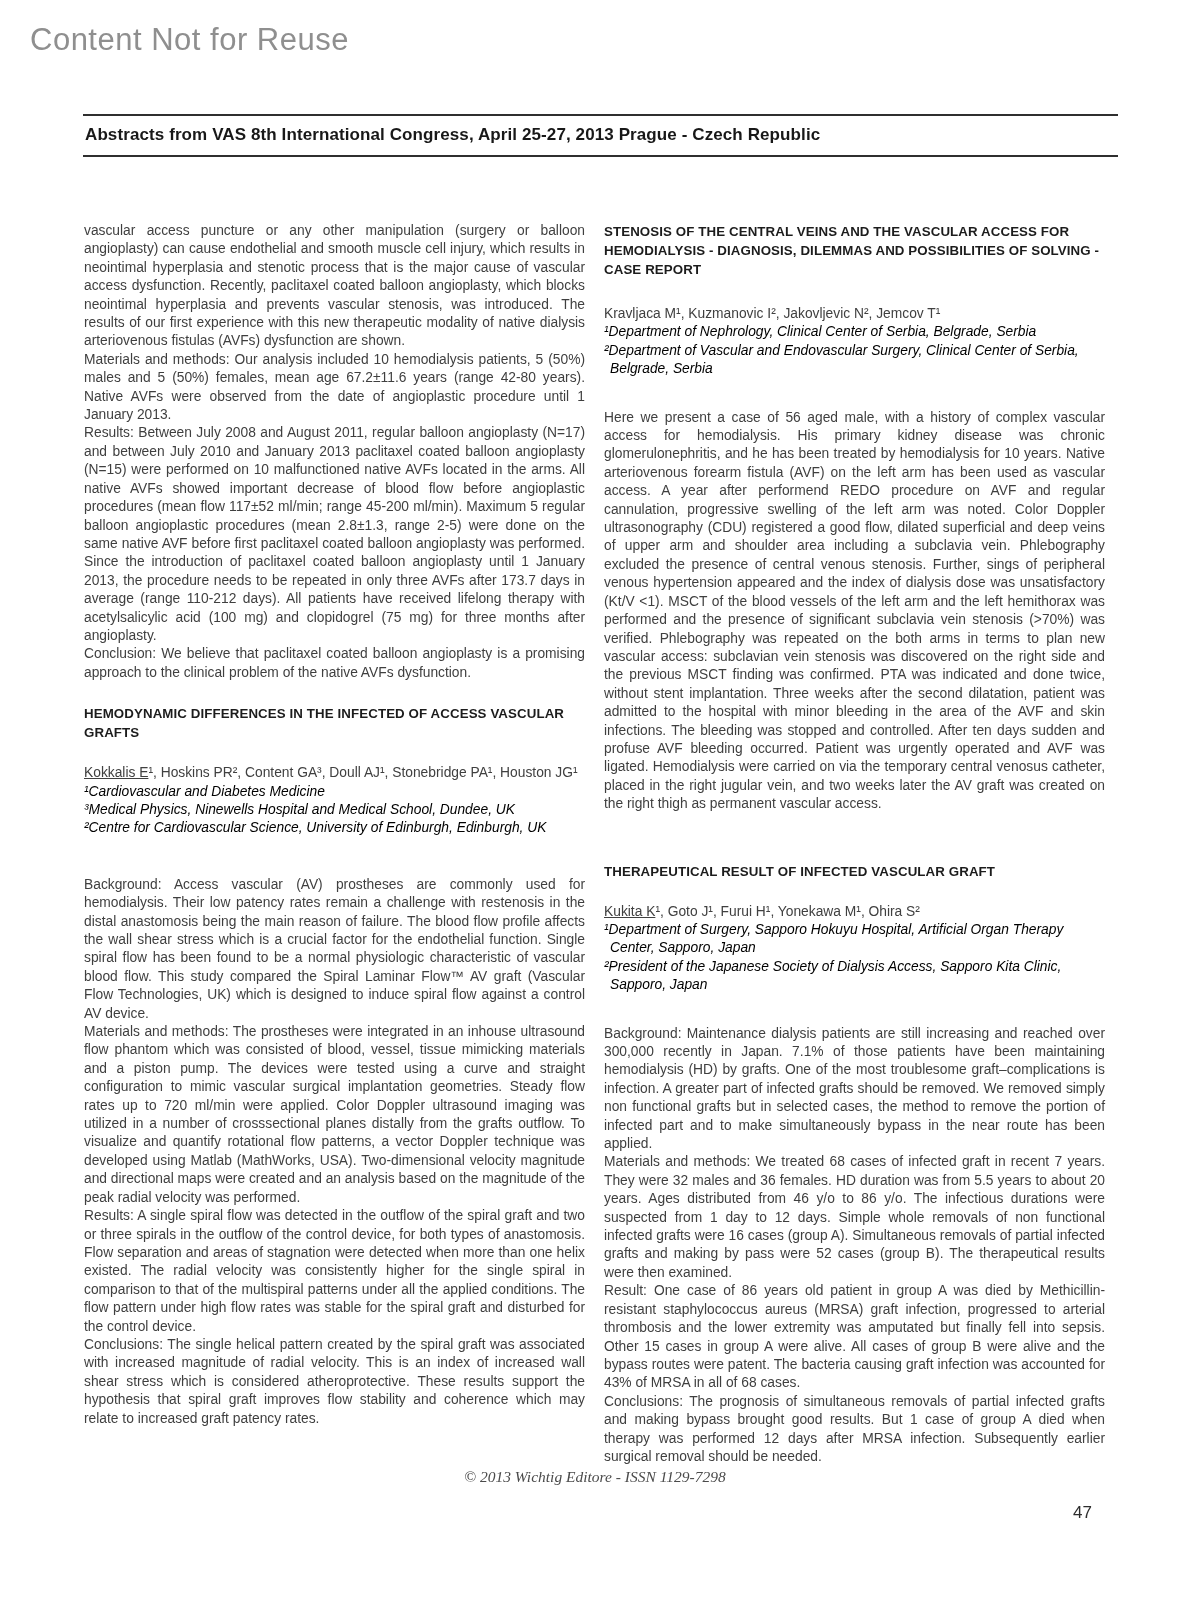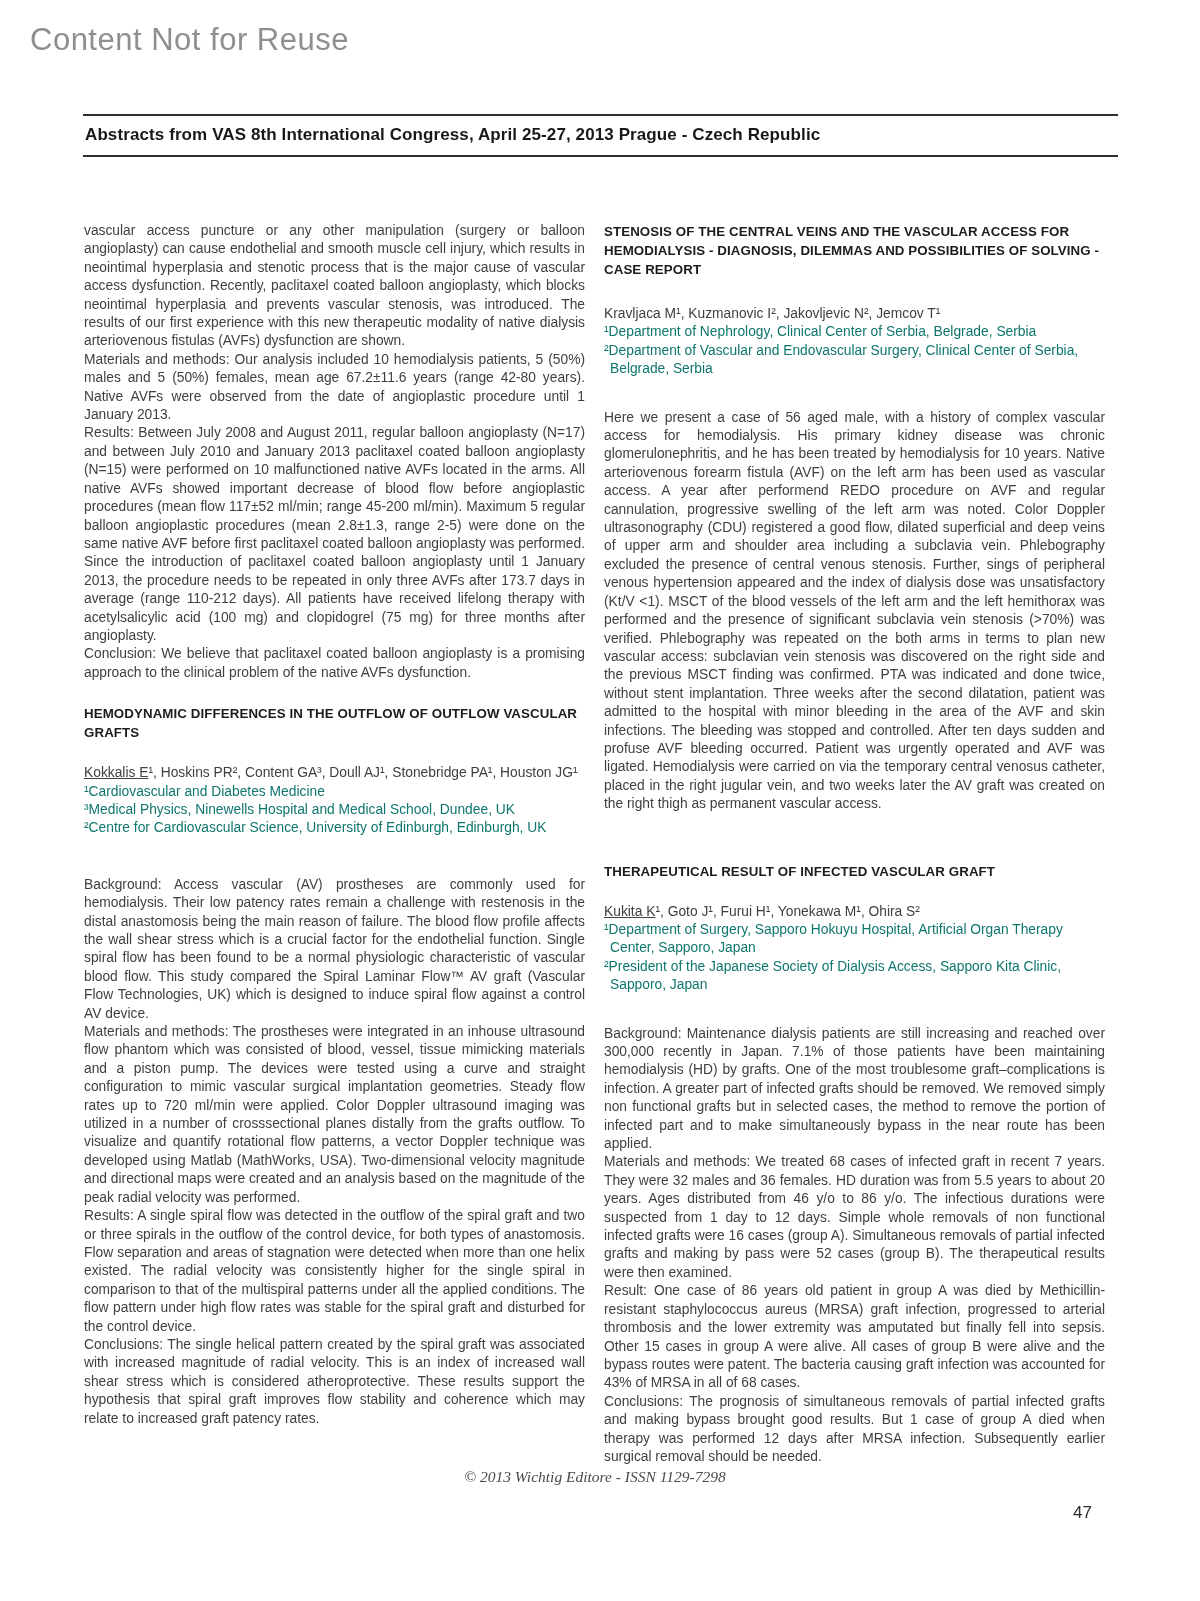--- a/index.html
+++ b/index.html
@@ -56,22 +56,23 @@
     margin: 0;
     letter-spacing: 0.1px;
   }
   .authors {
     margin: 22px 0 0 0;
     text-align: left;
     color: #404040;
   }
   .first-author { text-decoration: underline; }
   .affil {
+    font-style: italic;
     text-align: left;
-    color: #0f766e;
+    color: #000000;
     padding-left: 6px;
     text-indent: -6px;
   }
   .mt22 { margin-top: 22px; }
   .mt26 { margin-top: 26px; }
   .mt30 { margin-top: 30px; }
   .mt38 { margin-top: 38px; }
   .mt42 { margin-top: 48px; }
   .footer-copyright {
     position: absolute;
@@ -102,21 +103,21 @@
   <div class="header-block">
     <div class="header-title">Abstracts from VAS 8th International Congress, April 25-27, 2013 Prague - Czech Republic</div>
   </div>
 
   <div class="col col-left">
     <p class="para">vascular access puncture or any other manipulation (surgery or balloon angioplasty) can cause endothelial and smooth muscle cell injury, which results in neointimal hyperplasia and stenotic process that is the major cause of vascular access dysfunction. Recently, paclitaxel coated balloon angioplasty, which blocks neointimal hyperplasia and prevents vascular stenosis, was introduced. The results of our first experience with this new therapeutic modality of native dialysis arteriovenous fistulas (AVFs) dysfunction are shown.</p>
     <p class="para">Materials and methods: Our analysis included 10 hemodialysis patients, 5 (50%) males and 5 (50%) females, mean age 67.2±11.6 years (range 42-80 years). Native AVFs were observed from the date of angioplastic procedure until 1 January 2013.</p>
     <p class="para">Results: Between July 2008 and August 2011, regular balloon angioplasty (N=17) and between July 2010 and January 2013 paclitaxel coated balloon angioplasty (N=15) were performed on 10 malfunctioned native AVFs located in the arms. All native AVFs showed important decrease of blood flow before angioplastic procedures (mean flow 117±52 ml/min; range 45-200 ml/min). Maximum 5 regular balloon angioplastic procedures (mean 2.8±1.3, range 2-5) were done on the same native AVF before first paclitaxel coated balloon angioplasty was performed. Since the introduction of paclitaxel coated balloon angioplasty until 1 January 2013, the procedure needs to be repeated in only three AVFs after 173.7 days in average (range 110-212 days). All patients have received lifelong therapy with acetylsalicylic acid (100 mg) and clopidogrel (75 mg) for three months after angioplasty.</p>
     <p class="para">Conclusion: We believe that paclitaxel coated balloon angioplasty is a promising approach to the clinical problem of the native AVFs dysfunction.</p>
 
-    <h2 class="abstract-title mt22">HEMODYNAMIC DIFFERENCES IN THE OUTFLOW OF OUTFLOW VASCULAR GRAFTS</h2>
+    <h2 class="abstract-title mt22">HEMODYNAMIC DIFFERENCES IN THE INFECTED OF ACCESS VASCULAR GRAFTS</h2>
 
     <p class="authors"><span class="first-author">Kokkalis E</span><span>¹, Hoskins PR², Content GA³, Doull AJ¹, Stonebridge PA¹, Houston JG¹</span></p>
     <div class="affil">¹Cardiovascular and Diabetes Medicine</div>
     <div class="affil">³Medical Physics, Ninewells Hospital and Medical School, Dundee, UK</div>
     <div class="affil">²Centre for Cardiovascular Science, University of Edinburgh, Edinburgh, UK</div>
 
     <p class="para mt38">Background: Access vascular (AV) prostheses are commonly used for hemodialysis. Their low patency rates remain a challenge with restenosis in the distal anastomosis being the main reason of failure. The blood flow profile affects the wall shear stress which is a crucial factor for the endothelial function. Single spiral flow has been found to be a normal physiologic characteristic of vascular blood flow. This study compared the Spiral Laminar Flow™ AV graft (Vascular Flow Technologies, UK) which is designed to induce spiral flow against a control AV device.</p>
     <p class="para">Materials and methods: The prostheses were integrated in an inhouse ultrasound flow phantom which was consisted of blood, vessel, tissue mimicking materials and a piston pump. The devices were tested using a curve and straight configuration to mimic vascular surgical implantation geometries. Steady flow rates up to 720 ml/min were applied. Color Doppler ultrasound imaging was utilized in a number of crosssectional planes distally from the grafts outflow. To visualize and quantify rotational flow patterns, a vector Doppler technique was developed using Matlab (MathWorks, USA). Two-dimensional velocity magnitude and directional maps were created and an analysis based on the magnitude of the peak radial velocity was performed.</p>
     <p class="para">Results: A single spiral flow was detected in the outflow of the spiral graft and two or three spirals in the outflow of the control device, for both types of anastomosis. Flow separation and areas of stagnation were detected when more than one helix existed. The radial velocity was consistently higher for the single spiral in comparison to that of the multispiral patterns under all the applied conditions. The flow pattern under high flow rates was stable for the spiral graft and disturbed for the control device.</p>
     <p class="para">Conclusions: The single helical pattern created by the spiral graft was associated with increased magnitude of radial velocity. This is an index of increased wall shear stress which is considered atheroprotective. These results support the hypothesis that spiral graft improves flow stability and coherence which may relate to increased graft patency rates.</p>

